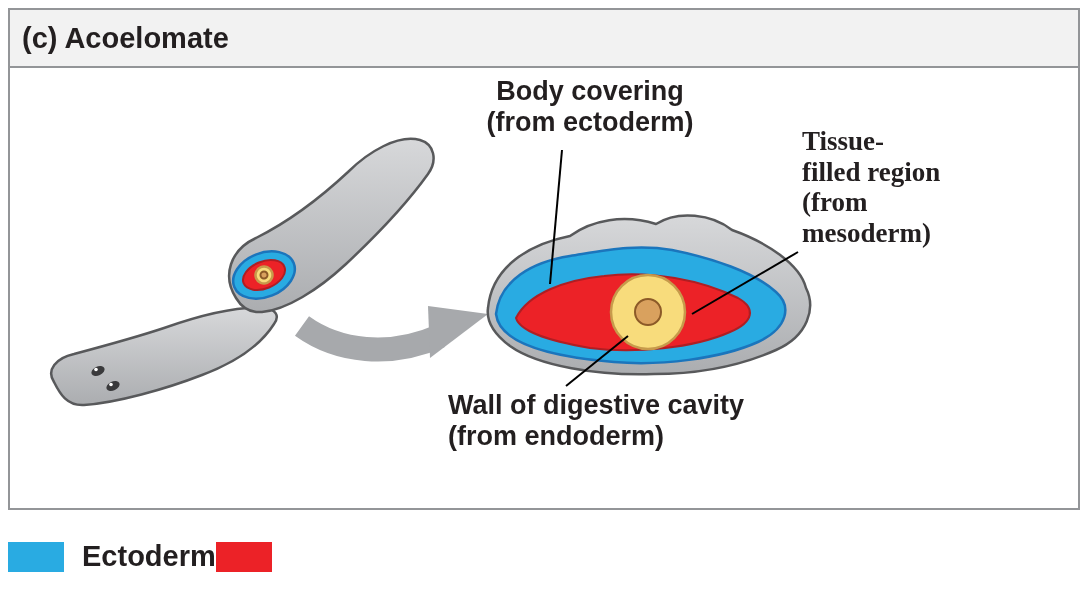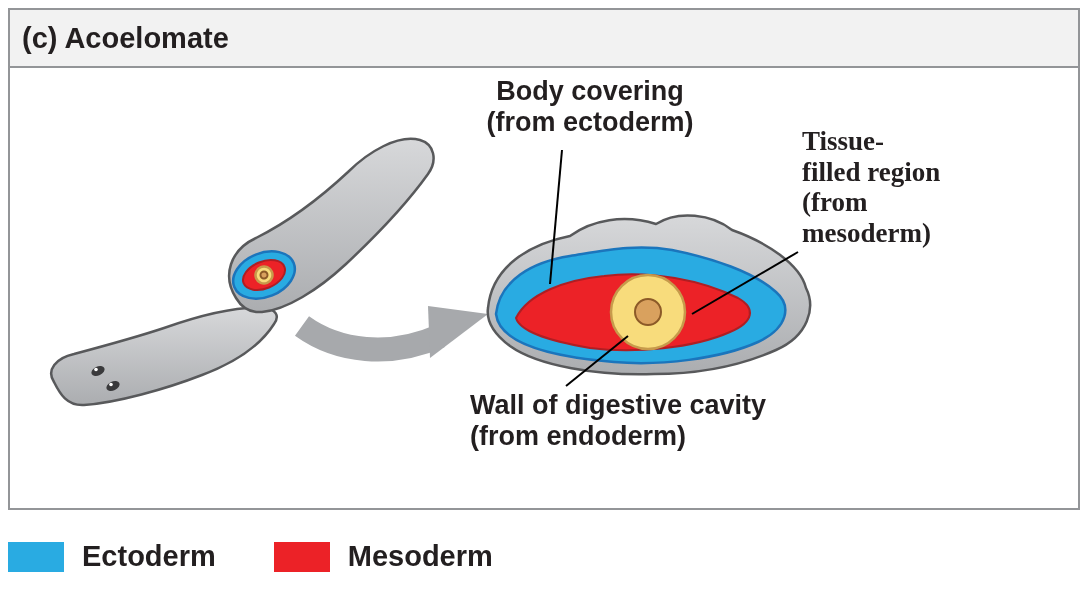--- a/index.html
+++ b/index.html
@@ -28,25 +28,25 @@
   svg.diagram { position: absolute; left: 0; top: 0; }
   .label {
     position: absolute;
     font-weight: bold;
     font-size: 27px;
     line-height: 1.13;
     white-space: pre-line;
   }
   .label-body-covering { left: 430px; top: 8px; width: 300px; text-align: center; }
   .label-tissue { left: 792px; top: 58px; text-align: left; font-family: Liberation Serif, serif; }
-  .label-wall { left: 460px; top: 322px; text-align: left; }
+  .label-wall { left: 438px; top: 322px; text-align: left; }
   .legend {
     position: absolute;
     left: 8px; top: 540px;
-    display: flex; align-items: center; gap: 58px;
+    display: flex; align-items: center; 
   }
   .legend-item { display: flex; align-items: center; gap: 18px; }
   .swatch { width: 56px; height: 30px; flex: 0 0 auto; }
   .legend-label { font-weight: bold; font-size: 29px; }
 
   
   .stop-light { stop-color: var(--body-gray-light, #D7D8DA); }
   .stop-dark  { stop-color: var(--body-gray, #ABADB0); }
   .gray-shape { fill: url(#grayGrad); stroke: var(--body-gray-dark, #58595B); stroke-width: 2.5; }
   .ecto   { fill: var(--ectoderm-blue, #29ABE2); stroke: var(--ectoderm-blue-dark, #1B75BC); stroke-width: 2.5; }
@@ -126,15 +126,14 @@
   </div>
 </div>
 
 <div class="legend">
   <div class="legend-item">
     <div class="swatch" style="background: rgb(41, 171, 226);"></div>
     <span class="legend-label">Ectoderm</span>
   </div>
   <div class="legend-item">
     <div class="swatch" style="background: rgb(236, 34, 39);"></div>
-    <span class="legend-label">Mesoderm</span>
   </div>
 </div>
 
 </body></html>

